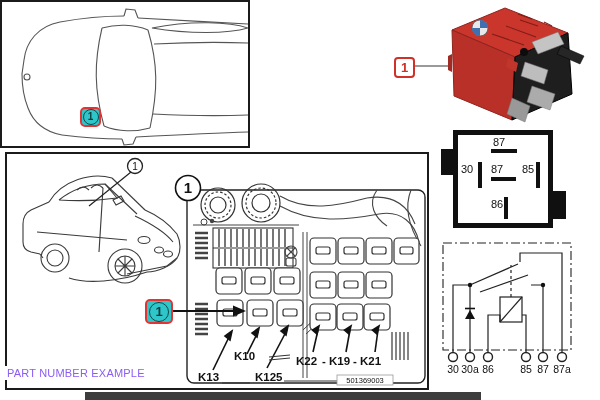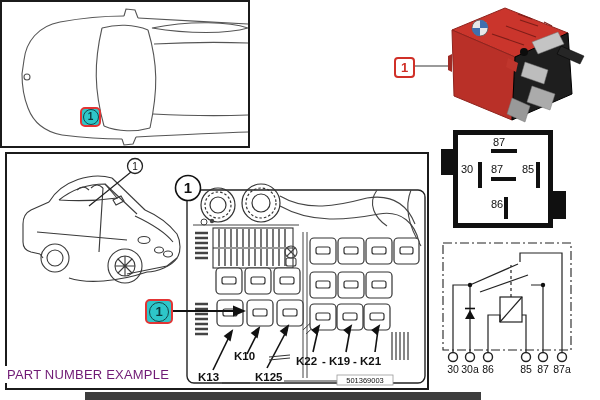--- a/index.html
+++ b/index.html
@@ -19,21 +19,21 @@
   #marker-a{left:80px;top:107px;width:21px;height:20px;}
   #marker-a .ring{width:14px;height:14px;font-size:10px;}
   #marker-b{left:145px;top:299px;width:28px;height:25px;}
   #marker-b .ring{width:18px;height:18px;font-size:13px;}
   
   #relay-marker{position:absolute;left:394px;top:57px;width:21px;height:21px;box-sizing:border-box;
                 border:2.5px solid #d03028;border-radius:4px;color:#d03028;font-weight:bold;font-size:13px;
                 display:flex;align-items:center;justify-content:center;background:#fff;z-index:6;cursor:pointer;}
   #relay-leader{position:absolute;left:415px;top:65px;width:33px;height:2px;background:#9a9a9a;z-index:5;}
   
-  #caption{position:absolute;left:4px;top:366px;font-size:13px;color:#701a75;background:#fff;
+  #caption{position:absolute;left:4px;top:366px;font-size:11px;color:#8b5cf6;background:#fff;
            padding:1px 3px;z-index:5;white-space:nowrap;letter-spacing:0.2px;}
   
   #bottom-bar{position:absolute;left:85px;top:392px;width:396px;height:8px;background:#3d3d3d;z-index:4;}
   
   #pin-diagram{position:absolute;left:453px;top:130px;width:90px;height:88px;border:5px solid #101010;
                background:#fff;box-sizing:content-box;z-index:2;}
   #pin-diagram .pin-label{position:absolute;font-size:11px;color:#111;line-height:1;}
   #pin-diagram .bar{position:absolute;background:#101010;}
   #pin-diagram .tab{position:absolute;background:#101010;}
   #tab-left{left:-17px;top:14px;width:12px;height:26px;}

